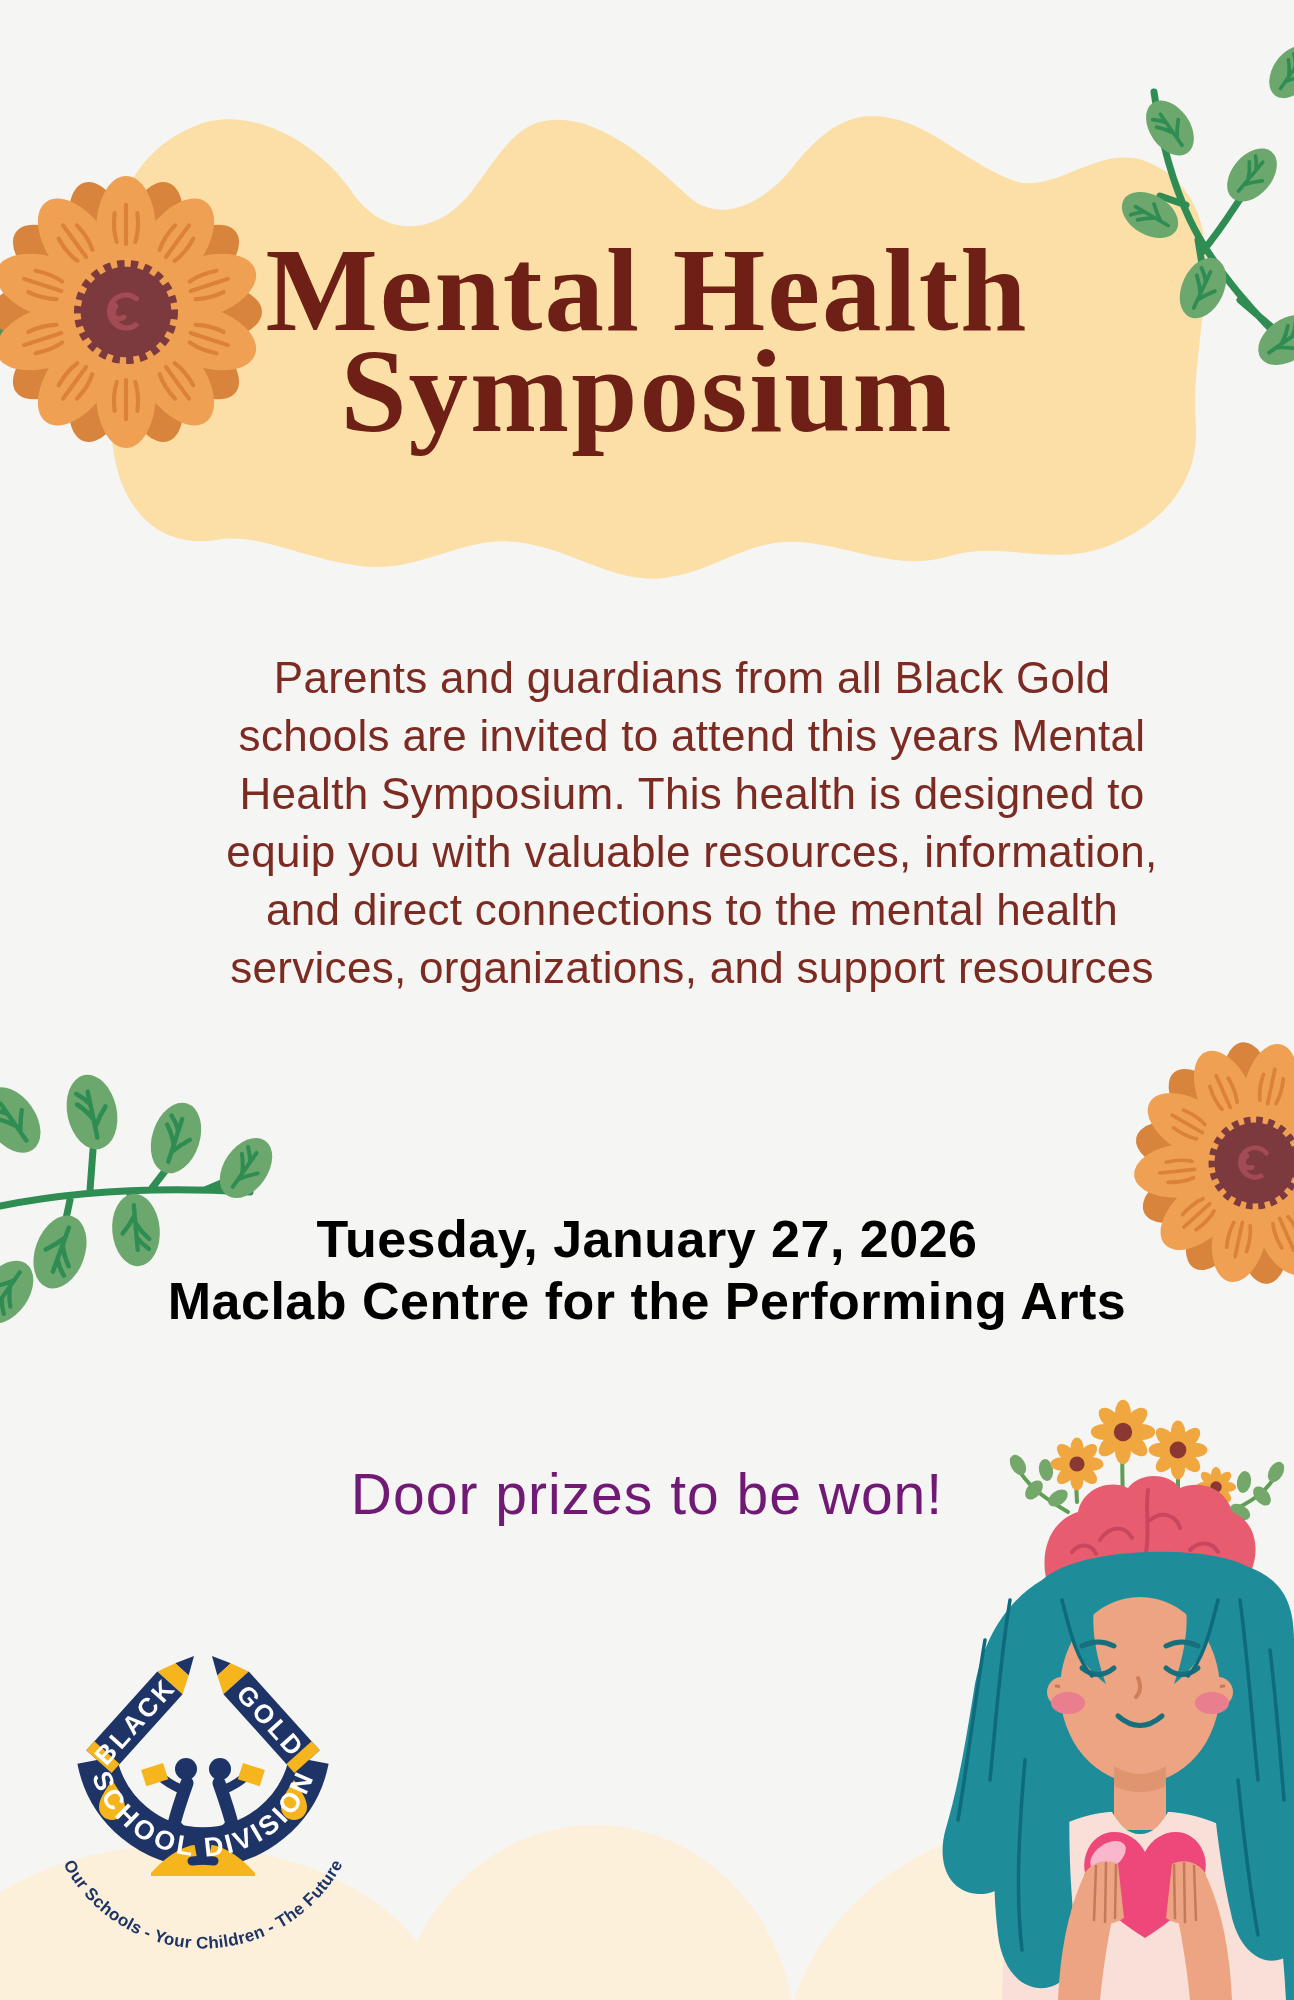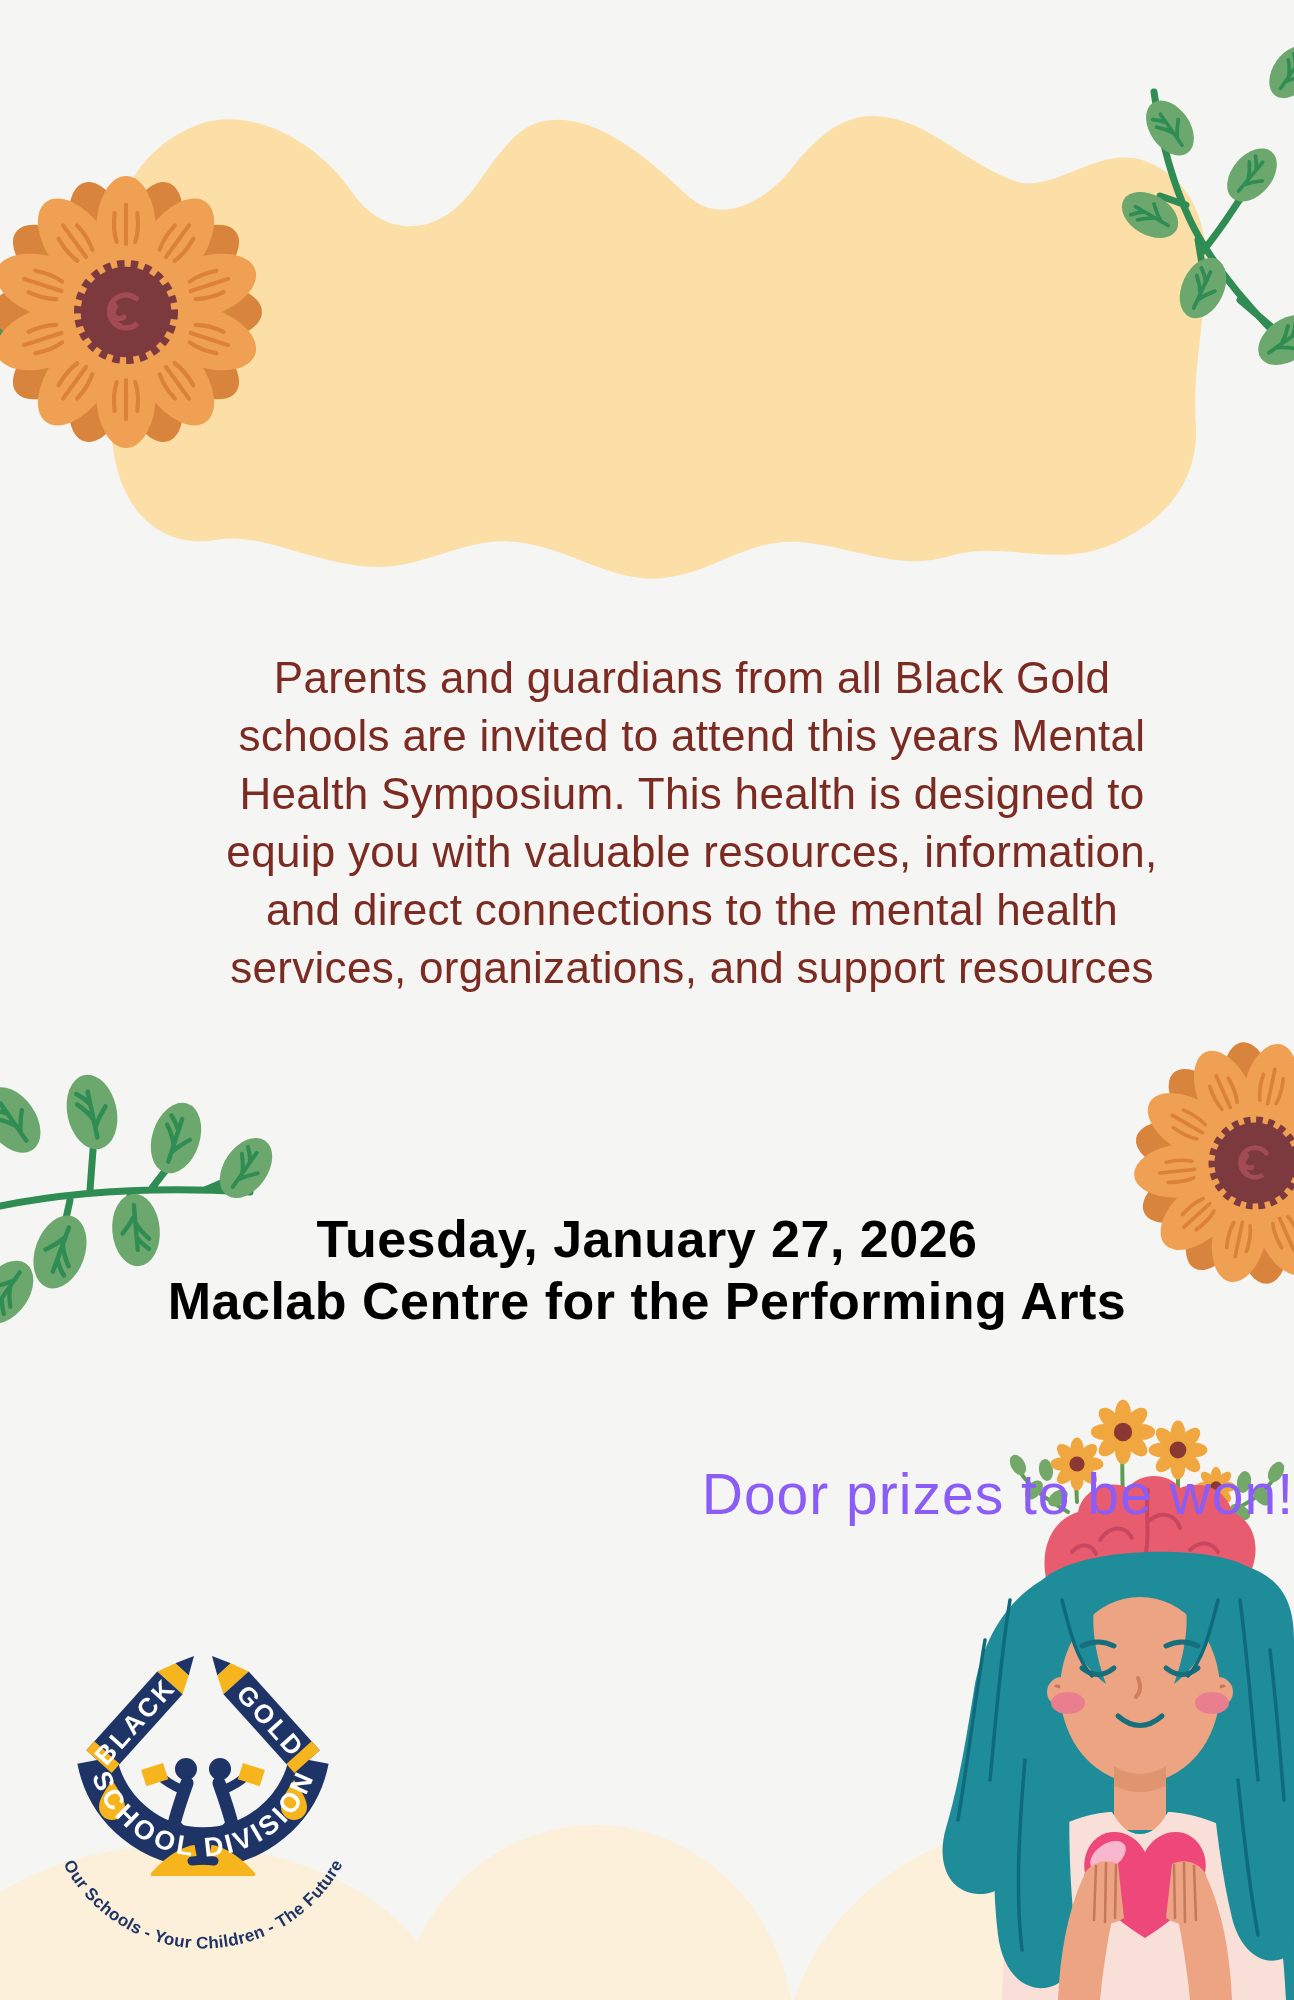--- a/index.html
+++ b/index.html
@@ -8,21 +8,21 @@
     background:#f5f5f3;font-family:"Liberation Sans",sans-serif;
   }
   .deco{position:absolute;inset:0;width:1294px;height:2000px;}
   .txt{position:absolute;left:0;width:100%;text-align:center;white-space:nowrap;}
   .title{
     top:240px;font-family:"Liberation Serif",serif;font-weight:bold;
     font-size:119px;line-height:101px;letter-spacing:2px;color:#6e2017;z-index:2;
   }
   .intro{top:649px;font-size:44px;line-height:58px;letter-spacing:.3px;color:#7c2b22;z-index:2;margin-left:45px;}
   .event{top:1208px;font-weight:bold;font-size:52px;line-height:62px;letter-spacing:.5px;color:#000000;z-index:2;}
-  .door{top:1461px;font-size:57px;letter-spacing:1px;color:#8b5cf6;z-index:2;text-align:right;}
+  .door{top:1461px;font-size:57px;letter-spacing:1px;color:#701a75;z-index:2;}
 </style>
 </head>
 <body>
 
 <div class="poster">
 
   <svg class="deco" viewBox="0 0 1294 2000" aria-hidden="true">
     <defs>
       <ellipse id="ptb" cx="0" cy="-82" rx="27" ry="50"></ellipse>
       <g id="ptf">
@@ -266,20 +266,24 @@
       <text transform="translate(212,1656) rotate(-42) translate(0,88) rotate(90)" font-family="Liberation Sans, sans-serif" font-size="26" font-weight="bold" fill="#ffffff" letter-spacing="3" text-anchor="middle" dominant-baseline="central">GOLD</text>
       <text font-family="Liberation Sans, sans-serif" font-size="27" font-weight="bold" fill="#ffffff" letter-spacing="2" dominant-baseline="central">
         <textPath href="#bandArc" startOffset="50%" text-anchor="middle">SCHOOL DIVISION</textPath>
       </text>
       <text font-family="Liberation Sans, sans-serif" font-size="17" font-weight="bold" fill="#1E3467" dominant-baseline="central">
         <textPath href="#sloganArc" startOffset="50%" text-anchor="middle">Our Schools - Your Children - The Future</textPath>
       </text>
     </g>
   </svg>
 
+  <div class="txt title">
+    <div>Mental Health</div>
+    <div>Symposium</div>
+  </div>
 
   <div class="txt intro">
     <div>Parents and guardians from all Black Gold</div>
     <div>schools are invited to attend this years Mental</div>
     <div>Health Symposium. This health is designed to</div>
     <div>equip you with valuable resources, information,</div>
     <div>and direct connections to the mental health</div>
     <div>services, organizations, and support resources</div>
   </div>
 

